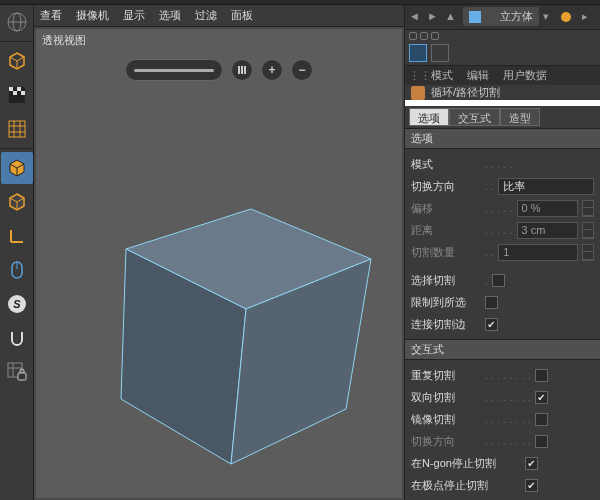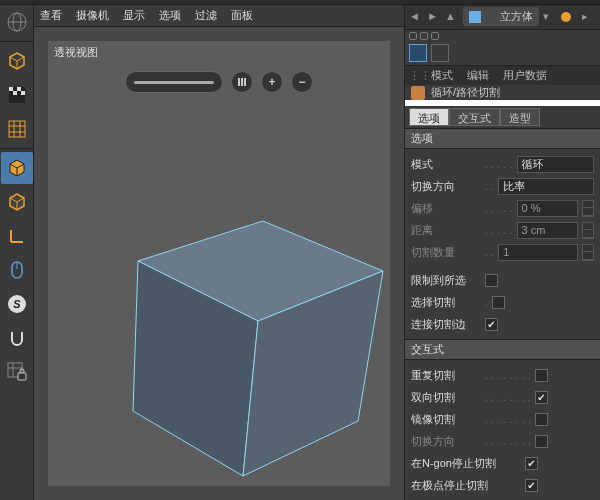--- a/index.html
+++ b/index.html
@@ -6,21 +6,21 @@
 body{background:#3a3a3a;width:600px;height:500px;overflow:hidden;position:relative}
 .topbar{height:5px;background:#2a2a2a;border-bottom:1px solid #1a1a1a}
 .main{display:flex;height:495px}
 .ltools{width:34px;background:#3a3a3a;display:flex;flex-direction:column;border-right:1px solid #222}
 .ltools .tool{width:32px;height:32px;margin:1px;display:flex;align-items:center;justify-content:center;cursor:pointer;border:1px solid transparent;border-radius:2px}
 .ltools .tool.active{background:#4a7bab}
 .ltools .sep{height:1px;background:#222;margin:2px 0}
 .center{flex:1;display:flex;flex-direction:column;background:#484848}
 .menubar{height:22px;background:#3a3a3a;display:flex;align-items:center;padding:0 6px;gap:14px;border-bottom:1px solid #222}
 .menubar span{cursor:pointer;color:#ddd}
-.vp{flex:1;position:relative;background:#5c5c5c;margin:14px}
+.vp{flex:1;position:relative;background:#5c5c5c;margin:2px}
 .vp-label{position:absolute;top:4px;left:6px;color:#ddd;font-size:11px}
 .vp-controls{position:absolute;top:30px;left:50%;transform:translateX(-50%);display:flex;gap:8px;align-items:center}
 .slider{width:98px;height:22px;background:#333;border:1px solid #666;border-radius:11px;display:flex;align-items:center;padding:0 8px}
 .slider-track{flex:1;height:3px;background:#aaa;border-radius:2px}
 .circbtn{width:22px;height:22px;border-radius:11px;background:#333;border:1px solid #666;display:flex;align-items:center;justify-content:center;cursor:pointer;color:#ccc;font-weight:bold;font-size:12px}
 .cube{position:absolute;top:120px;left:50px}
 .right{width:196px;background:#3a3a3a;display:flex;flex-direction:column;border-left:1px solid #222}
 .rtop{height:28px;background:#333;display:flex;align-items:center;padding:0 4px;gap:4px;border-bottom:1px solid #222}
 .bcrumb{display:flex;align-items:center;gap:19px;background:#4a4a4a;padding:2px 6px;border-radius:2px}
 .cube-ico{width:12px;height:12px;background:#6ab0e8}
@@ -207,21 +207,20 @@
       <div class="subtab active">选项</div>
       <div class="subtab">交互式</div>
       <div class="subtab">造型</div>
     </div>
 
     <div class="section">选项</div>
     <div class="props">
       <div class="prow">
           <span class="lbl on">模式</span>
           <span class="dots">. . . . .</span>
-          <div class="val on">循环</div>
         </div>
       <div class="prow">
           <span class="lbl on">切换方向</span>
           <span class="dots">. .</span>
           <div class="val on">比率</div>
         </div>
       <div class="prow">
           <span class="lbl">偏移</span>
           <span class="dots">. . . . .</span>
           <div class="val">0 %</div>
@@ -234,29 +233,29 @@
           <div class="spin"></div>
         </div>
       <div class="prow">
           <span class="lbl">切割数量</span>
           <span class="dots">. .</span>
           <div class="val">1</div>
           <div class="spin"></div>
         </div>
       <div style="height:6px"></div>
       <div class="prow">
-          <span class="lbl on">限制到所选</span>
-          <div class="chk"></div>
-        </div>
-      <div class="prow">
           <span class="lbl on">选择切割</span>
           <span class="dots">.</span>
           <div class="chk"></div>
         </div>
       <div class="prow">
+          <span class="lbl on">限制到所选</span>
+          <div class="chk"></div>
+        </div>
+      <div class="prow">
           <span class="lbl on">连接切割边</span>
           <div class="chk">✔</div>
         </div>
     </div>
 
     <div class="section">交互式</div>
     <div class="props">
       <div class="prow">
           <span class="lbl on">重复切割</span>
           <span class="dots">. . . . . . . .</span>

